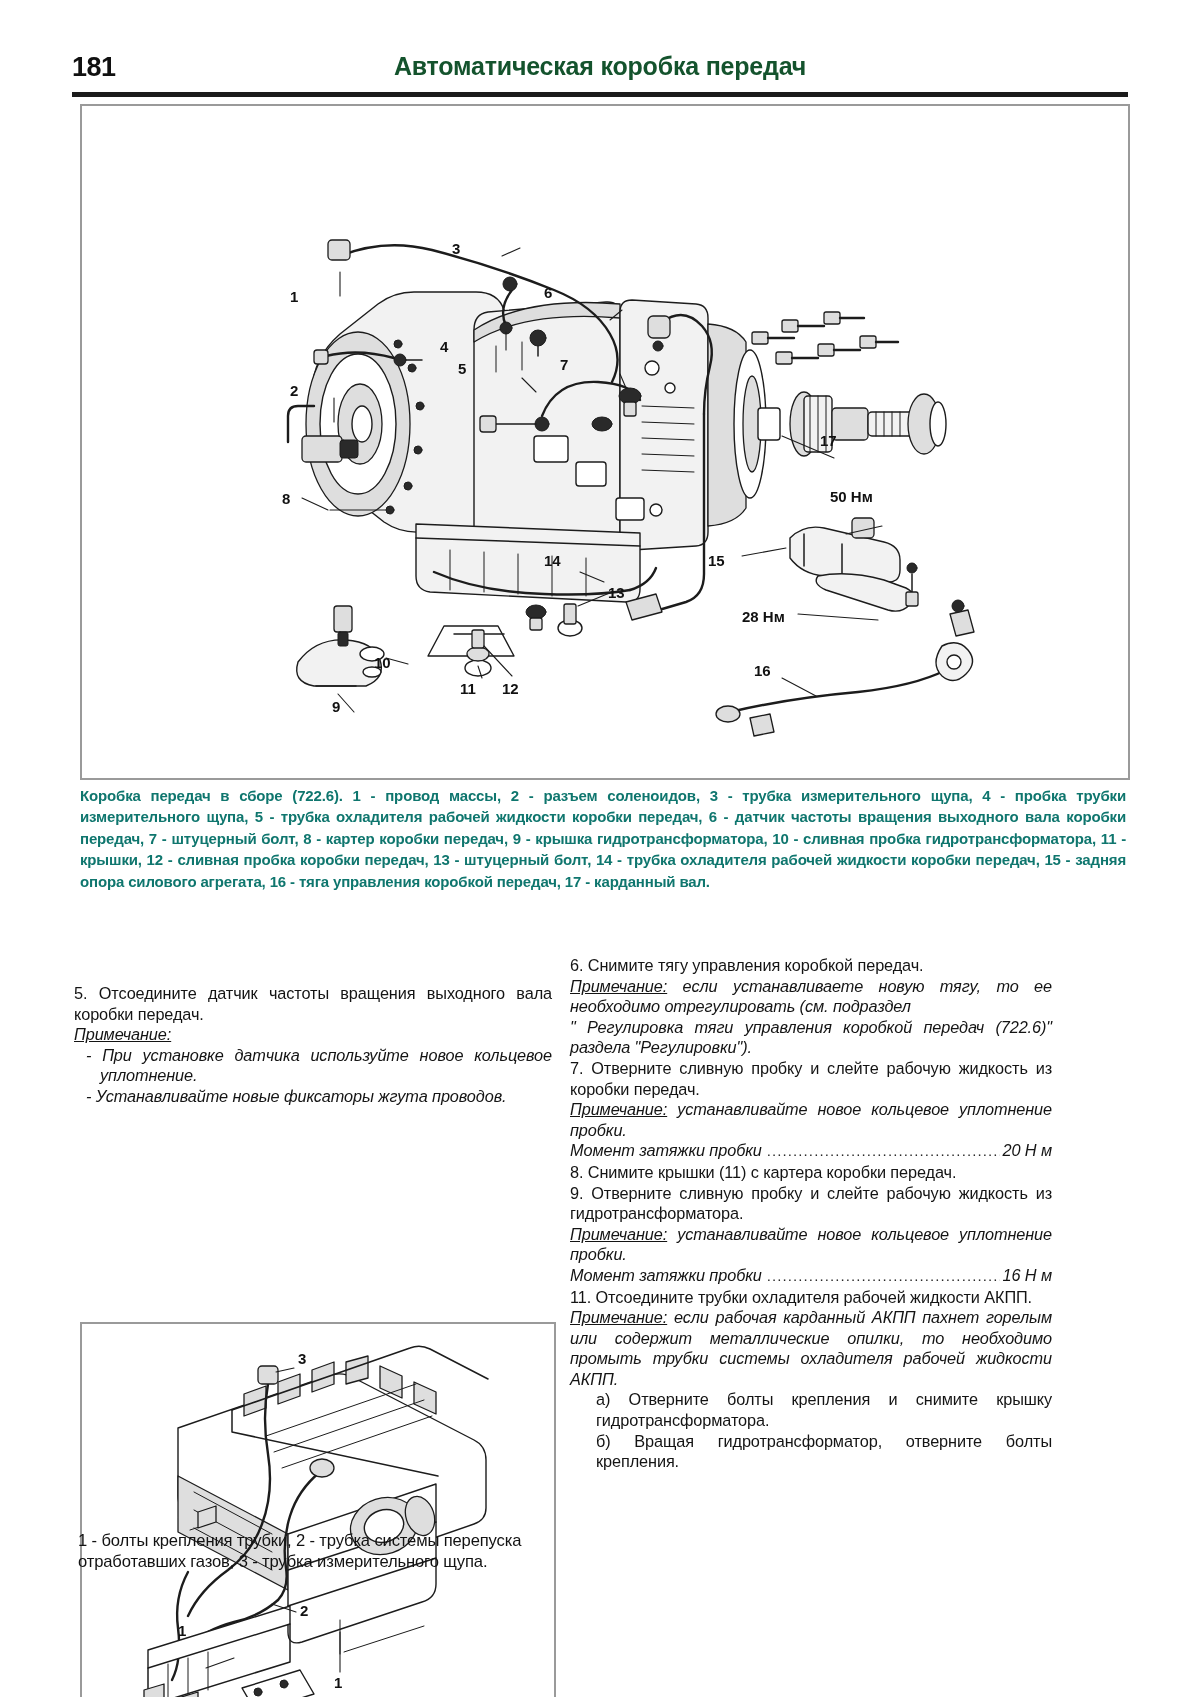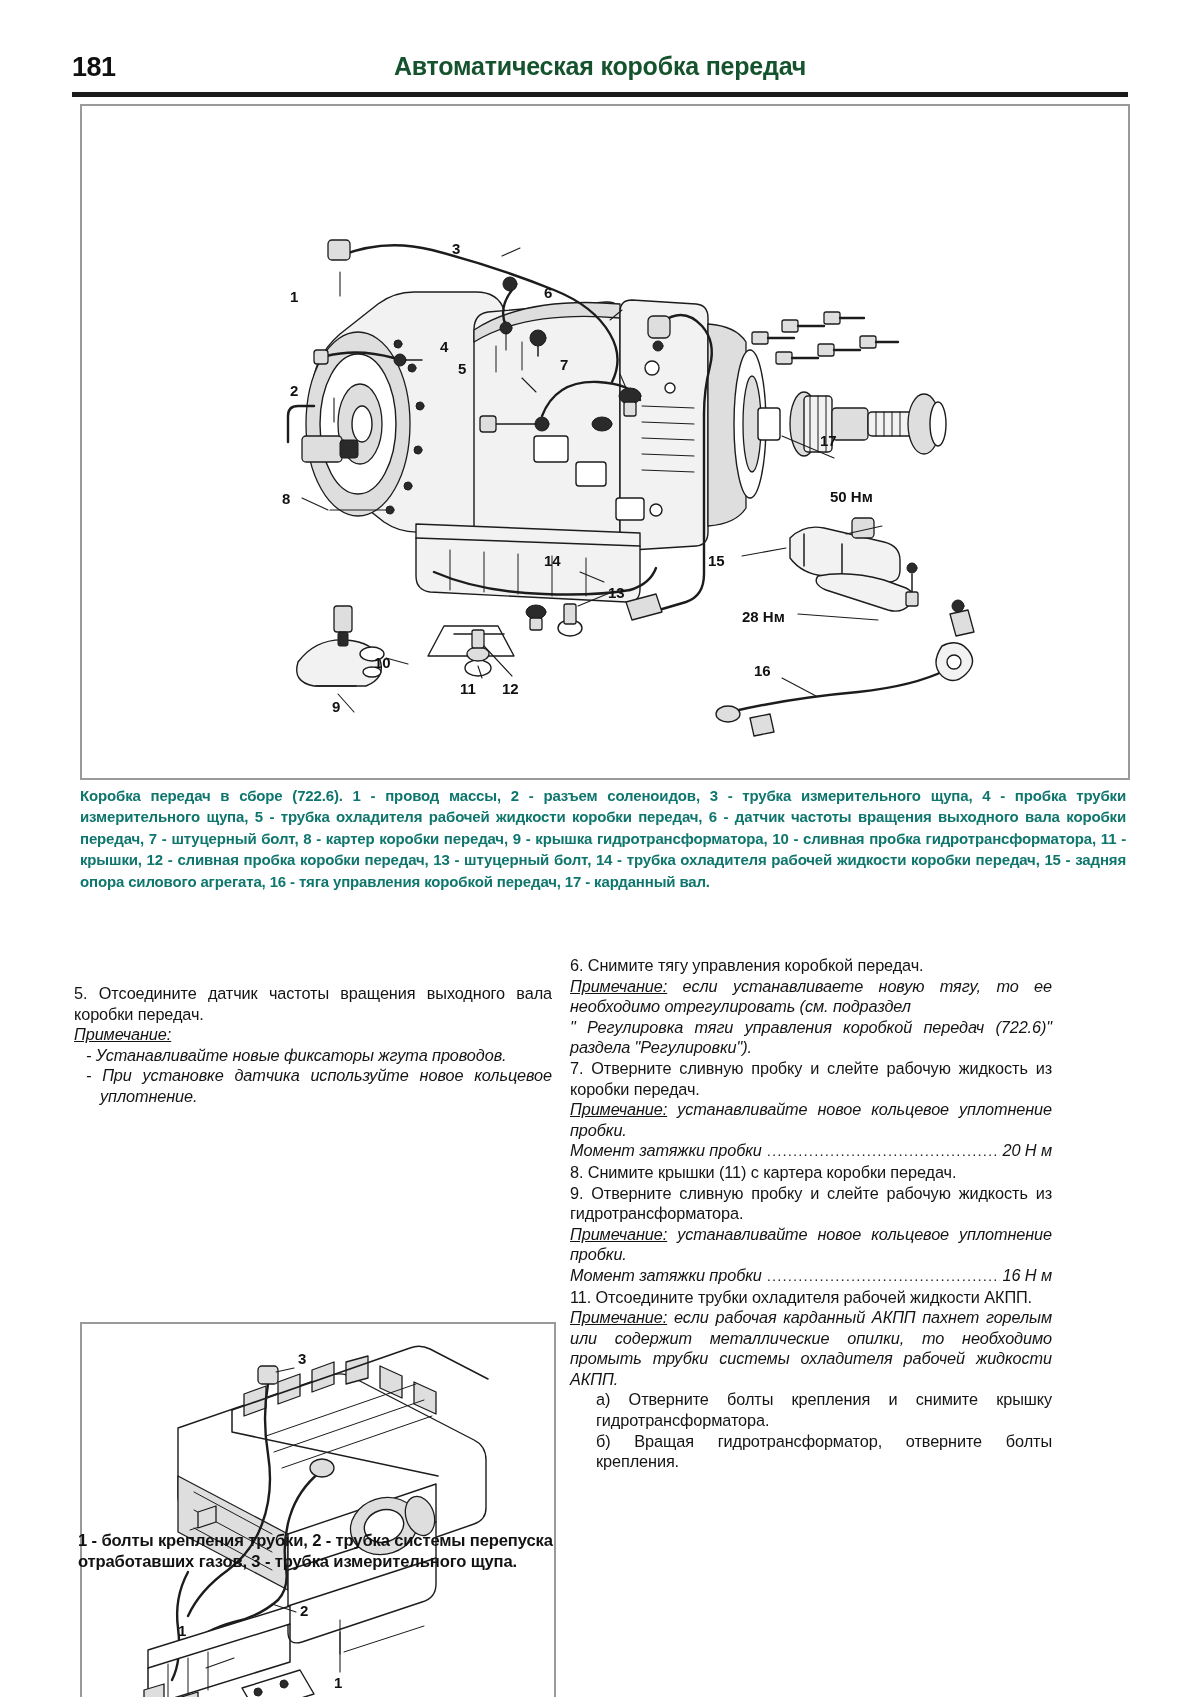--- a/index.html
+++ b/index.html
@@ -65,21 +65,21 @@
   }
   .torque .val{flex:0 0 auto;}
 
   
   .fig2{
     position:absolute;left:80px;top:1322px;width:472px;height:500px;
     border:2px solid #9a9a9a;background:#fff;overflow:hidden;
   }
   .cap2{
     position:absolute;left:78px;top:1530px;width:480px;
-    font-size:16.6px;font-weight:bold;line-height:21.4px;
+    font-size:16.6px;font-weight:normal;line-height:21.4px;
     text-align:left;color:#121212;letter-spacing:-0.15px;
   }
 
   
   .dl{font-family:"Liberation Sans",sans-serif;font-size:15px;font-weight:bold;fill:#111;}
   .stroke{fill:none;stroke:#1c1c1c;stroke-width:1.5;}
   .stroke-t{fill:none;stroke:#1c1c1c;stroke-width:1;}
   .stroke-h{fill:none;stroke:#1c1c1c;stroke-width:2.4;}
   .lead-ln{fill:none;stroke:#1c1c1c;stroke-width:1.1;}
   .fill-d{fill:#2a2a2a;stroke:#1c1c1c;stroke-width:1;}
@@ -287,22 +287,22 @@
         <text class="dl" x="660" y="516">28 Нм</text>
       </g>
     </svg>
   </div>
 
   <div class="cap1">Коробка передач в сборе (722.6). 1 - провод массы, 2 - разъем соленоидов, 3 - трубка измерительного щупа, 4 - пробка трубки измерительного щупа, 5 - трубка охладителя рабочей жидкости коробки передач, 6 - датчик частоты вращения выходного вала коробки передач, 7 - штуцерный болт, 8 - картер коробки передач, 9 - крышка гидротрансформатора, 10 - сливная пробка гидротрансформатора, 11 - крышки, 12 - сливная пробка коробки передач, 13 - штуцерный болт, 14 - трубка охладителя рабочей жидкости коробки передач, 15 - задняя опора силового агрегата, 16 - тяга управления коробкой передач, 17 - карданный вал.</div>
 
   <div class="col col-l">
     <p>5. Отсоедините датчик частоты вращения выходного вала коробки передач.</p>
     <p class="nj"><span class="note-lbl">Примечание:</span></p>
+    <p class="bullet">- При установке датчика используйте новое кольцевое уплотнение.</p>
     <p class="bullet">- Устанавливайте новые фиксаторы жгута проводов.</p>
-    <p class="bullet">- При установке датчика используйте новое кольцевое уплотнение.</p>
   </div>
 
   <div class="col col-r">
     <p>6. Снимите тягу управления коробкой передач.</p>
     <p class="ital"><span class="note-lbl">Примечание:</span><span> если устанавливаете новую тягу, то ее необходимо отрегулировать (см. подраздел</span></p>
     <p class="ital">" Регулировка тяги управления коробкой передач (722.6)" раздела "Регулировки").</p>
     <p>7. Отверните сливную пробку и слейте рабочую жидкость из коробки передач.</p>
     <p class="ital"><span class="note-lbl">Примечание:</span><span> устанавливайте новое кольцевое уплотнение пробки.</span></p>
     <p class="torque">
       <span>Момент затяжки пробки</span>

